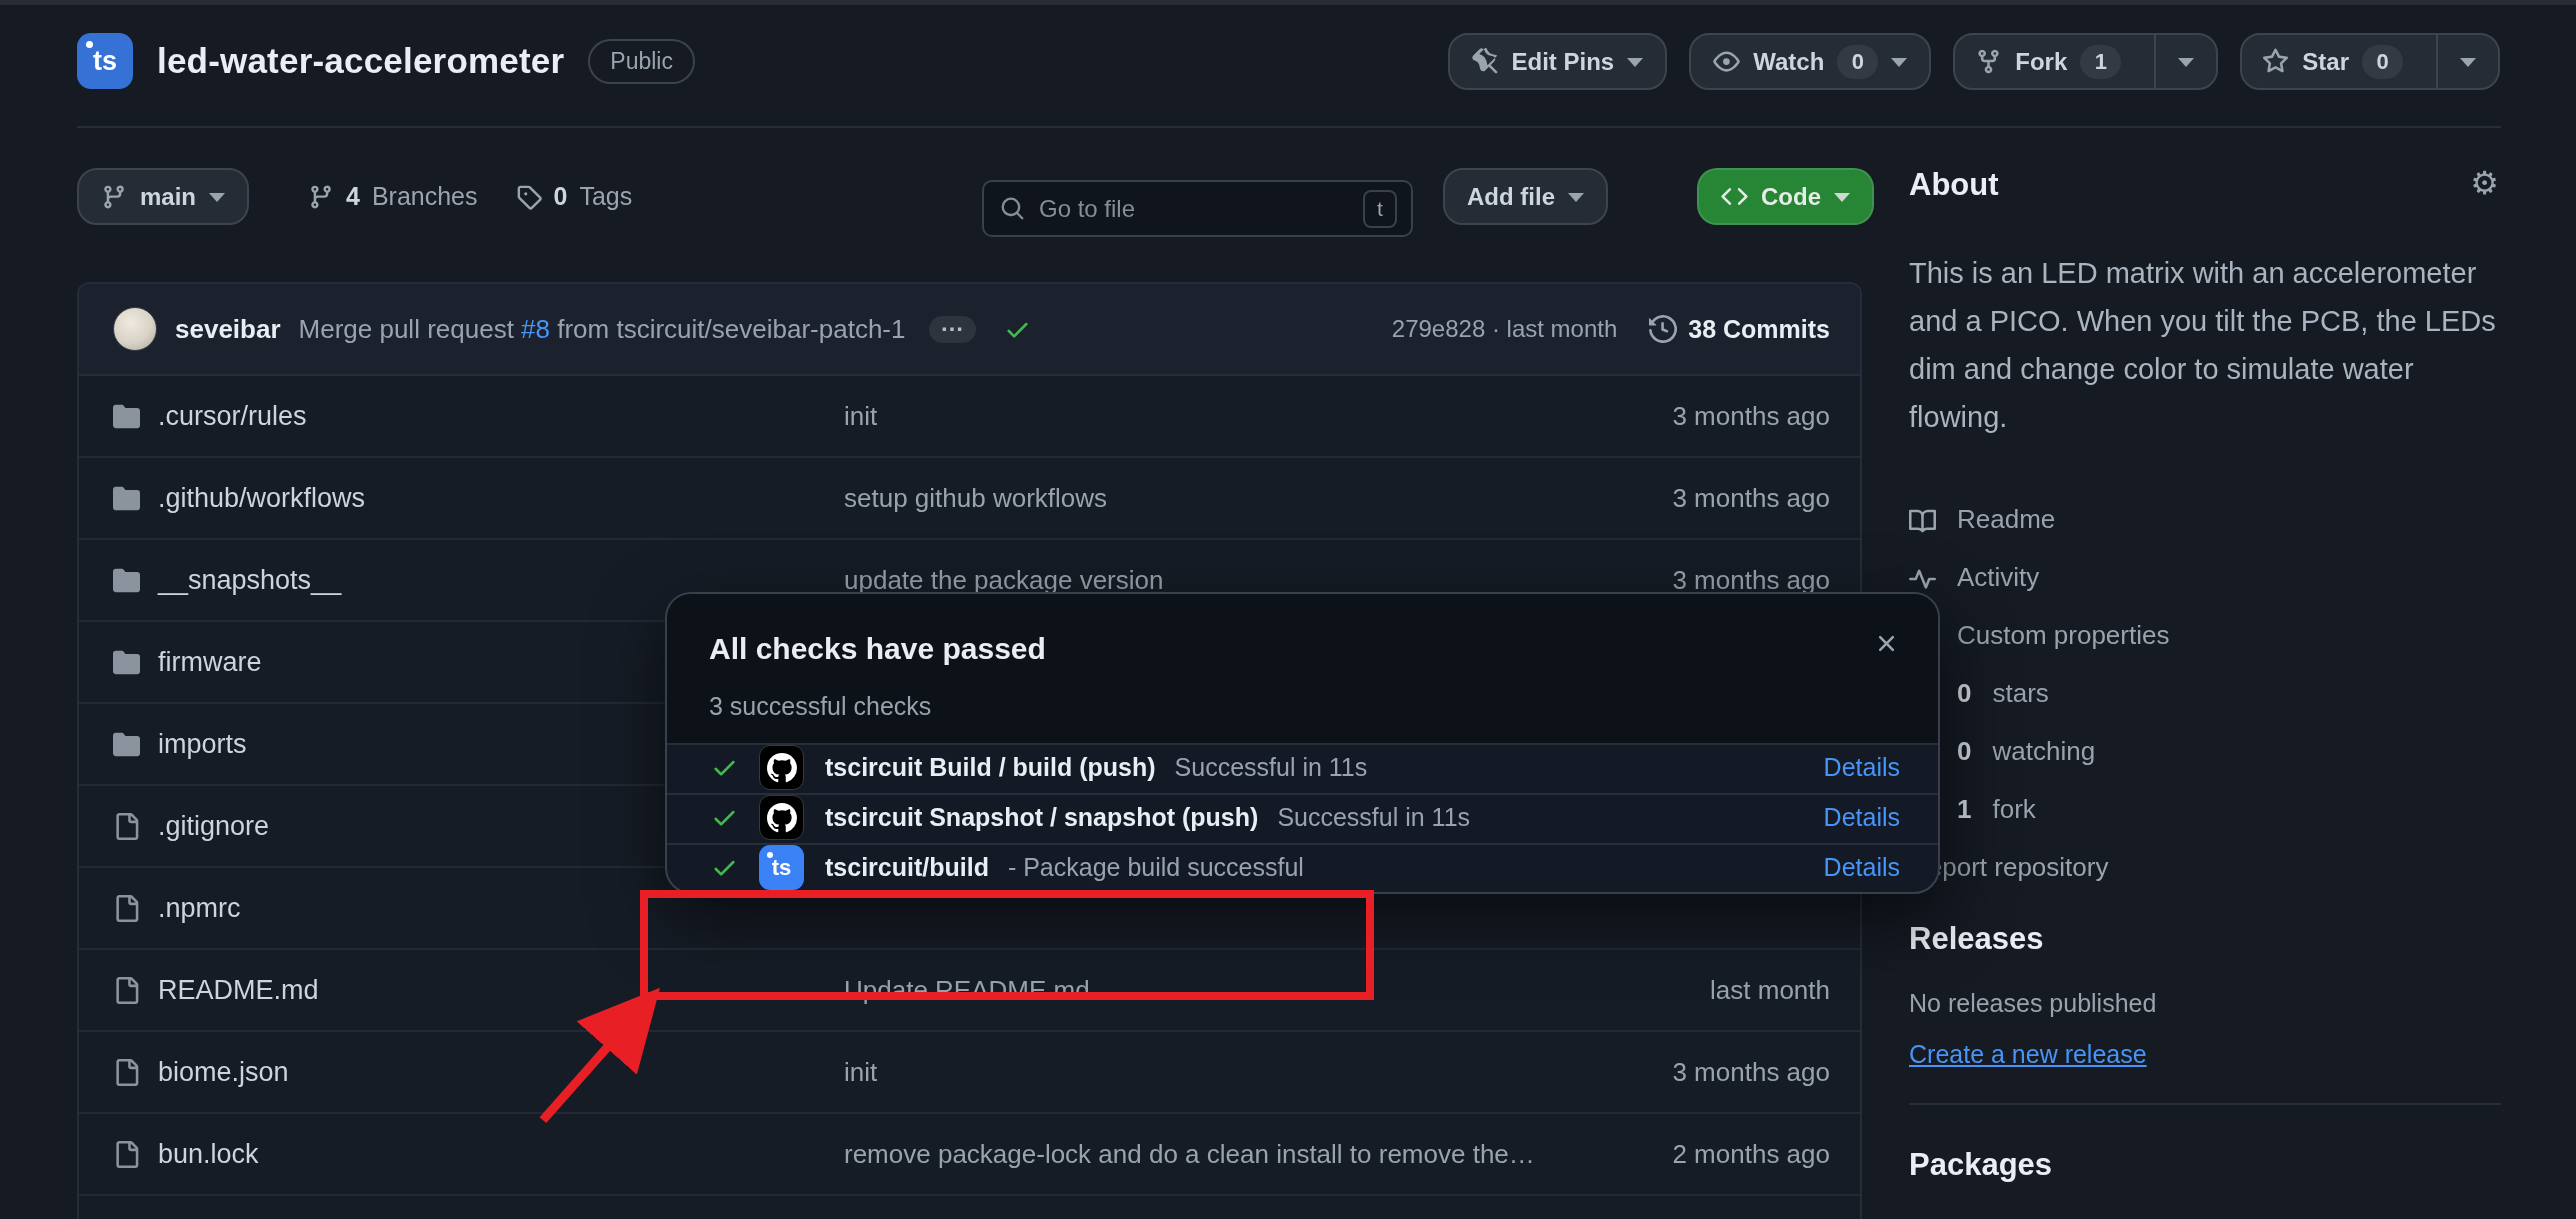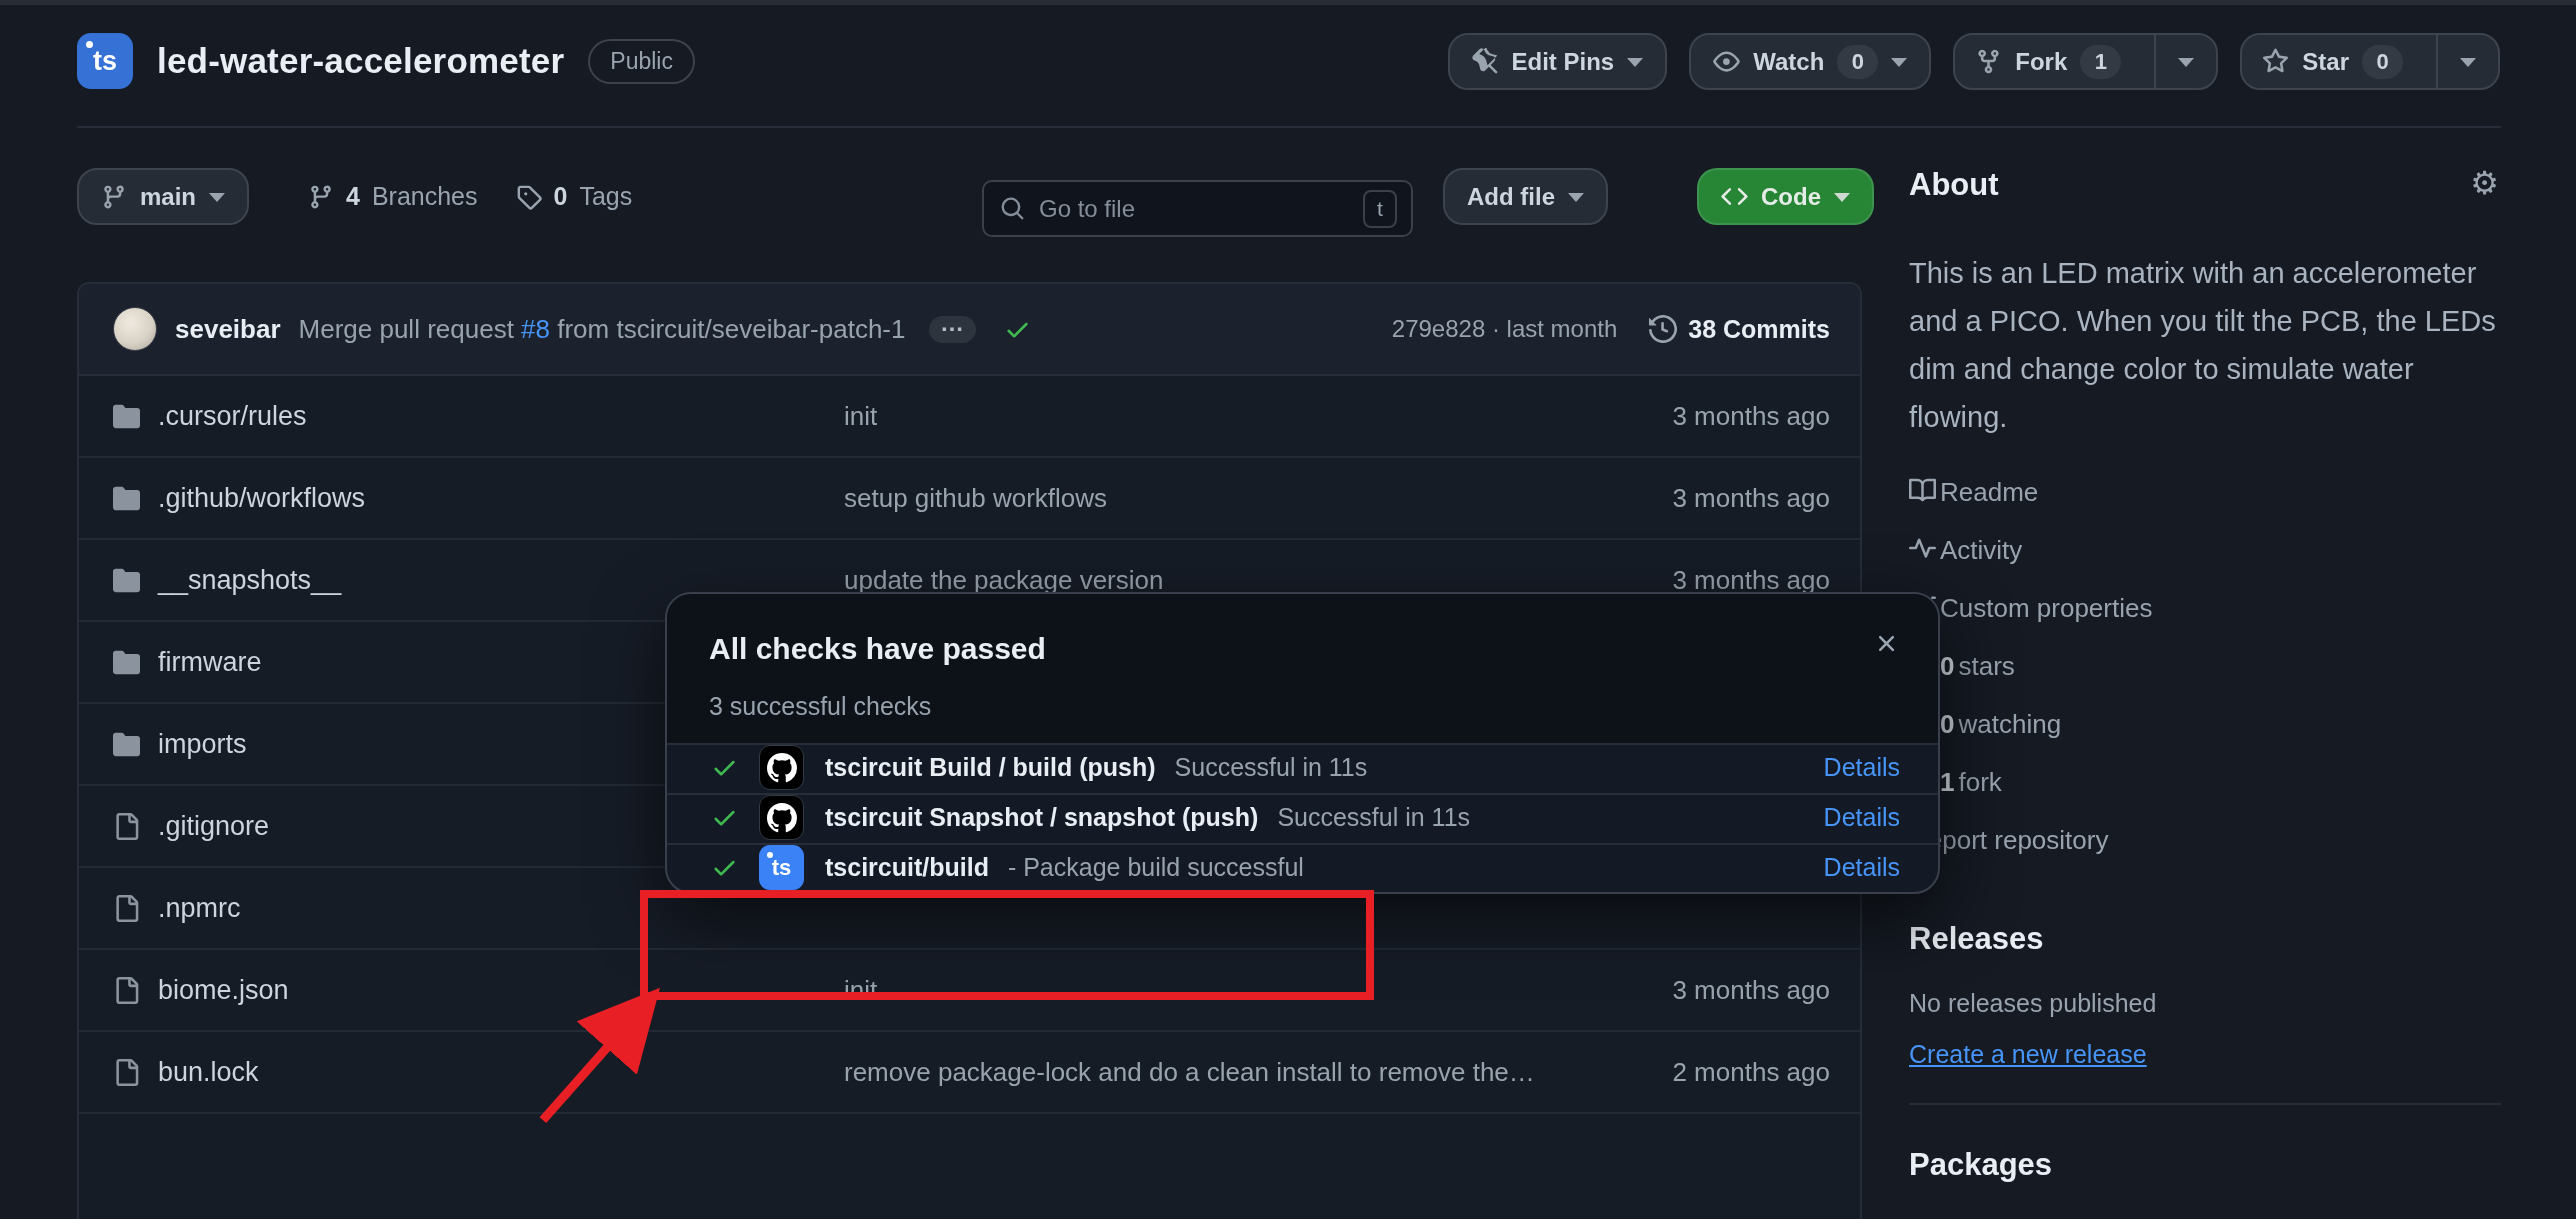--- a/index.html
+++ b/index.html
@@ -106,21 +106,21 @@
   .cell-name .fname { font-size:27px; color:#cdd4dc; cursor:pointer; }
   .cell-msg { flex:1; font-size:26px; color:#99a3ae; white-space:nowrap; overflow:hidden; cursor:pointer;margin-left:44px; }
   .cell-date { width:269px; text-align:right; font-size:26px; color:#99a3ae; flex:none; }
 
   
   .sidebar { position:absolute; left:1909px; top:167px; width:592px; }
   .about-head { position:relative; height:42px; margin-bottom:40px; }
   .about-title, .section-title { font-size:31px; font-weight:700; color:#e9eef4; }
   .gear { position:absolute; right:2px; top:0; font-size:32px; color:#9aa4af; cursor:pointer; line-height:1; }
   .about-desc { font-size:29px; line-height:48px; color:#a9b4c0; margin-bottom:36px; }
-  .side-item { height:58px; display:flex; align-items:flex-start; gap:4px; font-size:26px; color:#99a3ae; cursor:pointer; }
+  .side-item { height:58px; display:flex; align-items:flex-end; gap:21px; font-size:26px; color:#99a3ae; cursor:pointer; }
   .side-item b { color:#cdd4dc; font-weight:700; }
   .side-item .oct { flex:none; }
   .releases-block { margin-top:38px; }
   .release-empty { font-size:25px; color:#99a3ae; margin-top:32px; }
   .release-link { display:inline-block; font-size:25px; color:#4795f8; text-decoration:underline; margin-top:22px; cursor:pointer; }
   .side-divider { border-top:2px solid #262d38; margin-top:34px; }
   .packages-block { margin-top:42px; }
 
   
   .checks-dialog {
@@ -343,20 +343,30 @@
     </div>
     <div class="file-row">
       <span class="cell-name">
           <svg class="oct" width="27" height="27" viewBox="0 0 16 16" fill="#8b949e">
             <path d="M2 1.75C2 .784 2.784 0 3.75 0h6.586c.464 0 .909.184 1.237.513l2.914 2.914c.329.328.513.773.513 1.237v9.586A1.75 1.75 0 0 1 13.25 16h-9.5A1.75 1.75 0 0 1 2 14.25Zm1.75-.25a.25.25 0 0 0-.25.25v12.5c0 .138.112.25.25.25h9.5a.25.25 0 0 0 .25-.25V6h-2.75A1.75 1.75 0 0 1 9 4.25V1.5Zm6.75.062V4.25c0 .138.112.25.25.25h2.688l-.011-.013-2.914-2.914-.013-.011Z"></path>
           </svg>
           <span class="fname">.npmrc</span>
         </span>
       <span class="cell-msg"></span>
       <span class="cell-date"></span>
+    </div>
+    <div class="file-row">
+      <span class="cell-name">
+          <svg class="oct" width="27" height="27" viewBox="0 0 16 16" fill="#8b949e">
+            <path d="M2 1.75C2 .784 2.784 0 3.75 0h6.586c.464 0 .909.184 1.237.513l2.914 2.914c.329.328.513.773.513 1.237v9.586A1.75 1.75 0 0 1 13.25 16h-9.5A1.75 1.75 0 0 1 2 14.25Zm1.75-.25a.25.25 0 0 0-.25.25v12.5c0 .138.112.25.25.25h9.5a.25.25 0 0 0 .25-.25V6h-2.75A1.75 1.75 0 0 1 9 4.25V1.5Zm6.75.062V4.25c0 .138.112.25.25.25h2.688l-.011-.013-2.914-2.914-.013-.011Z"></path>
+          </svg>
+          <span class="fname">README.md</span>
+        </span>
+      <span class="cell-msg">Update README.md</span>
+      <span class="cell-date">last month</span>
     </div>
     <div class="file-row">
       <span class="cell-name">
           <svg class="oct" width="27" height="27" viewBox="0 0 16 16" fill="#8b949e">
             <path d="M2 1.75C2 .784 2.784 0 3.75 0h6.586c.464 0 .909.184 1.237.513l2.914 2.914c.329.328.513.773.513 1.237v9.586A1.75 1.75 0 0 1 13.25 16h-9.5A1.75 1.75 0 0 1 2 14.25Zm1.75-.25a.25.25 0 0 0-.25.25v12.5c0 .138.112.25.25.25h9.5a.25.25 0 0 0 .25-.25V6h-2.75A1.75 1.75 0 0 1 9 4.25V1.5Zm6.75.062V4.25c0 .138.112.25.25.25h2.688l-.011-.013-2.914-2.914-.013-.011Z"></path>
           </svg>
           <span class="fname">biome.json</span>
         </span>
       <span class="cell-msg">init</span>
       <span class="cell-date">3 months ago</span>

